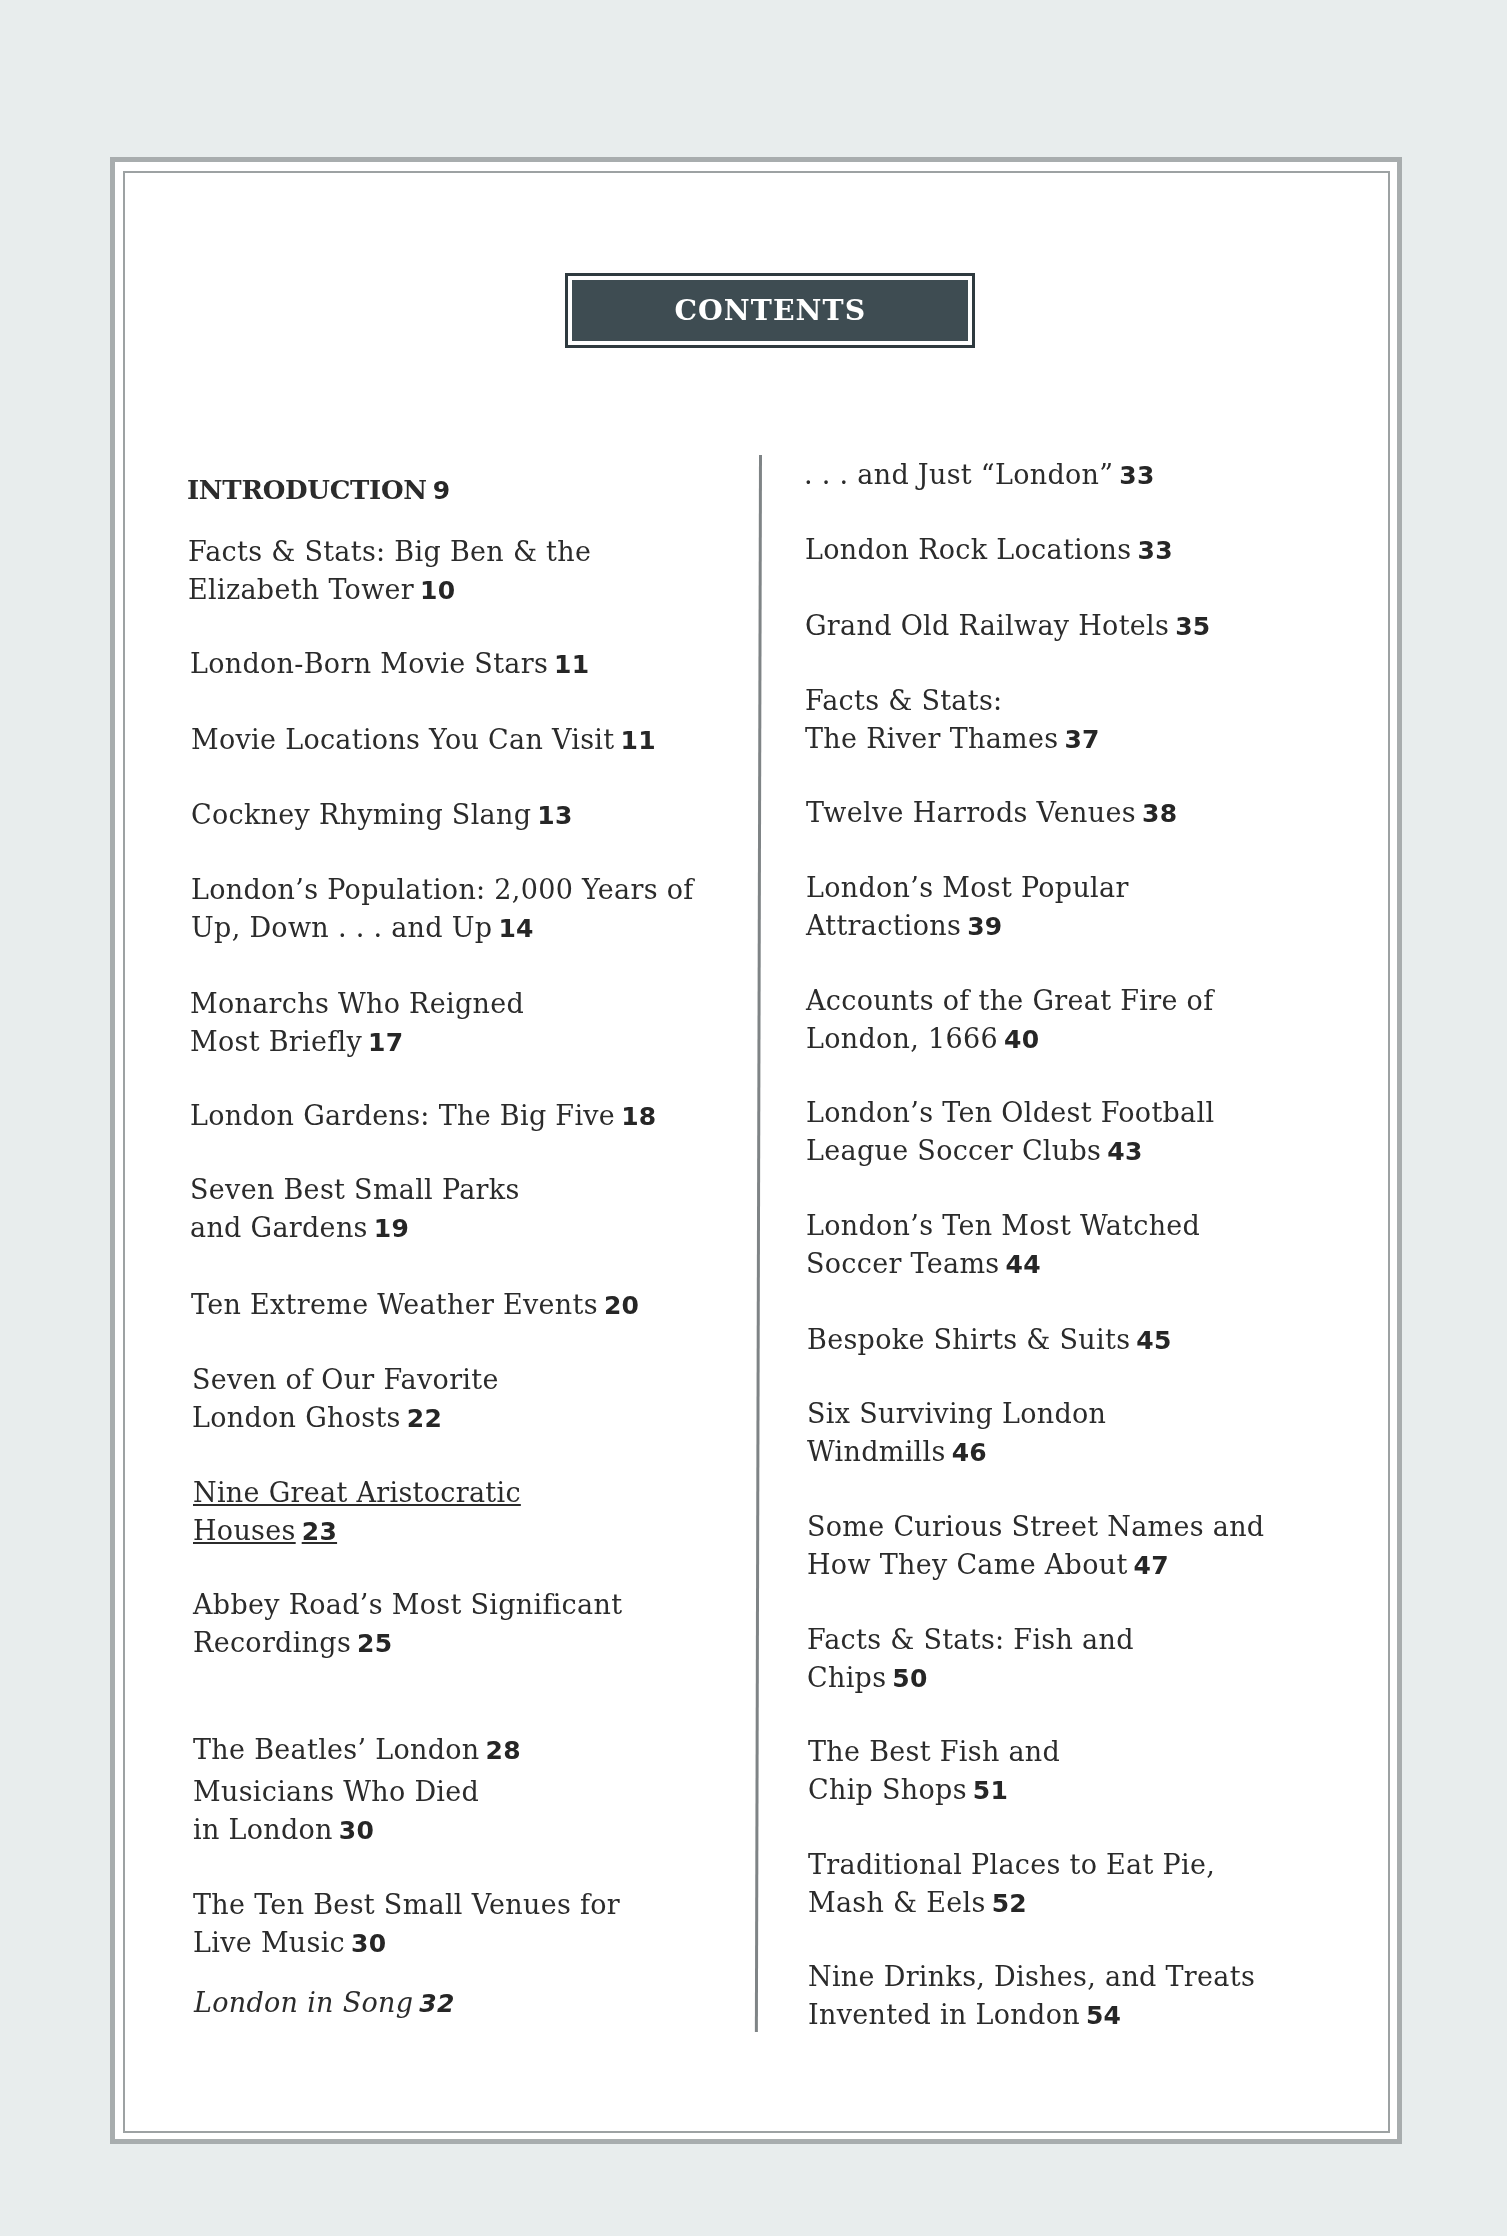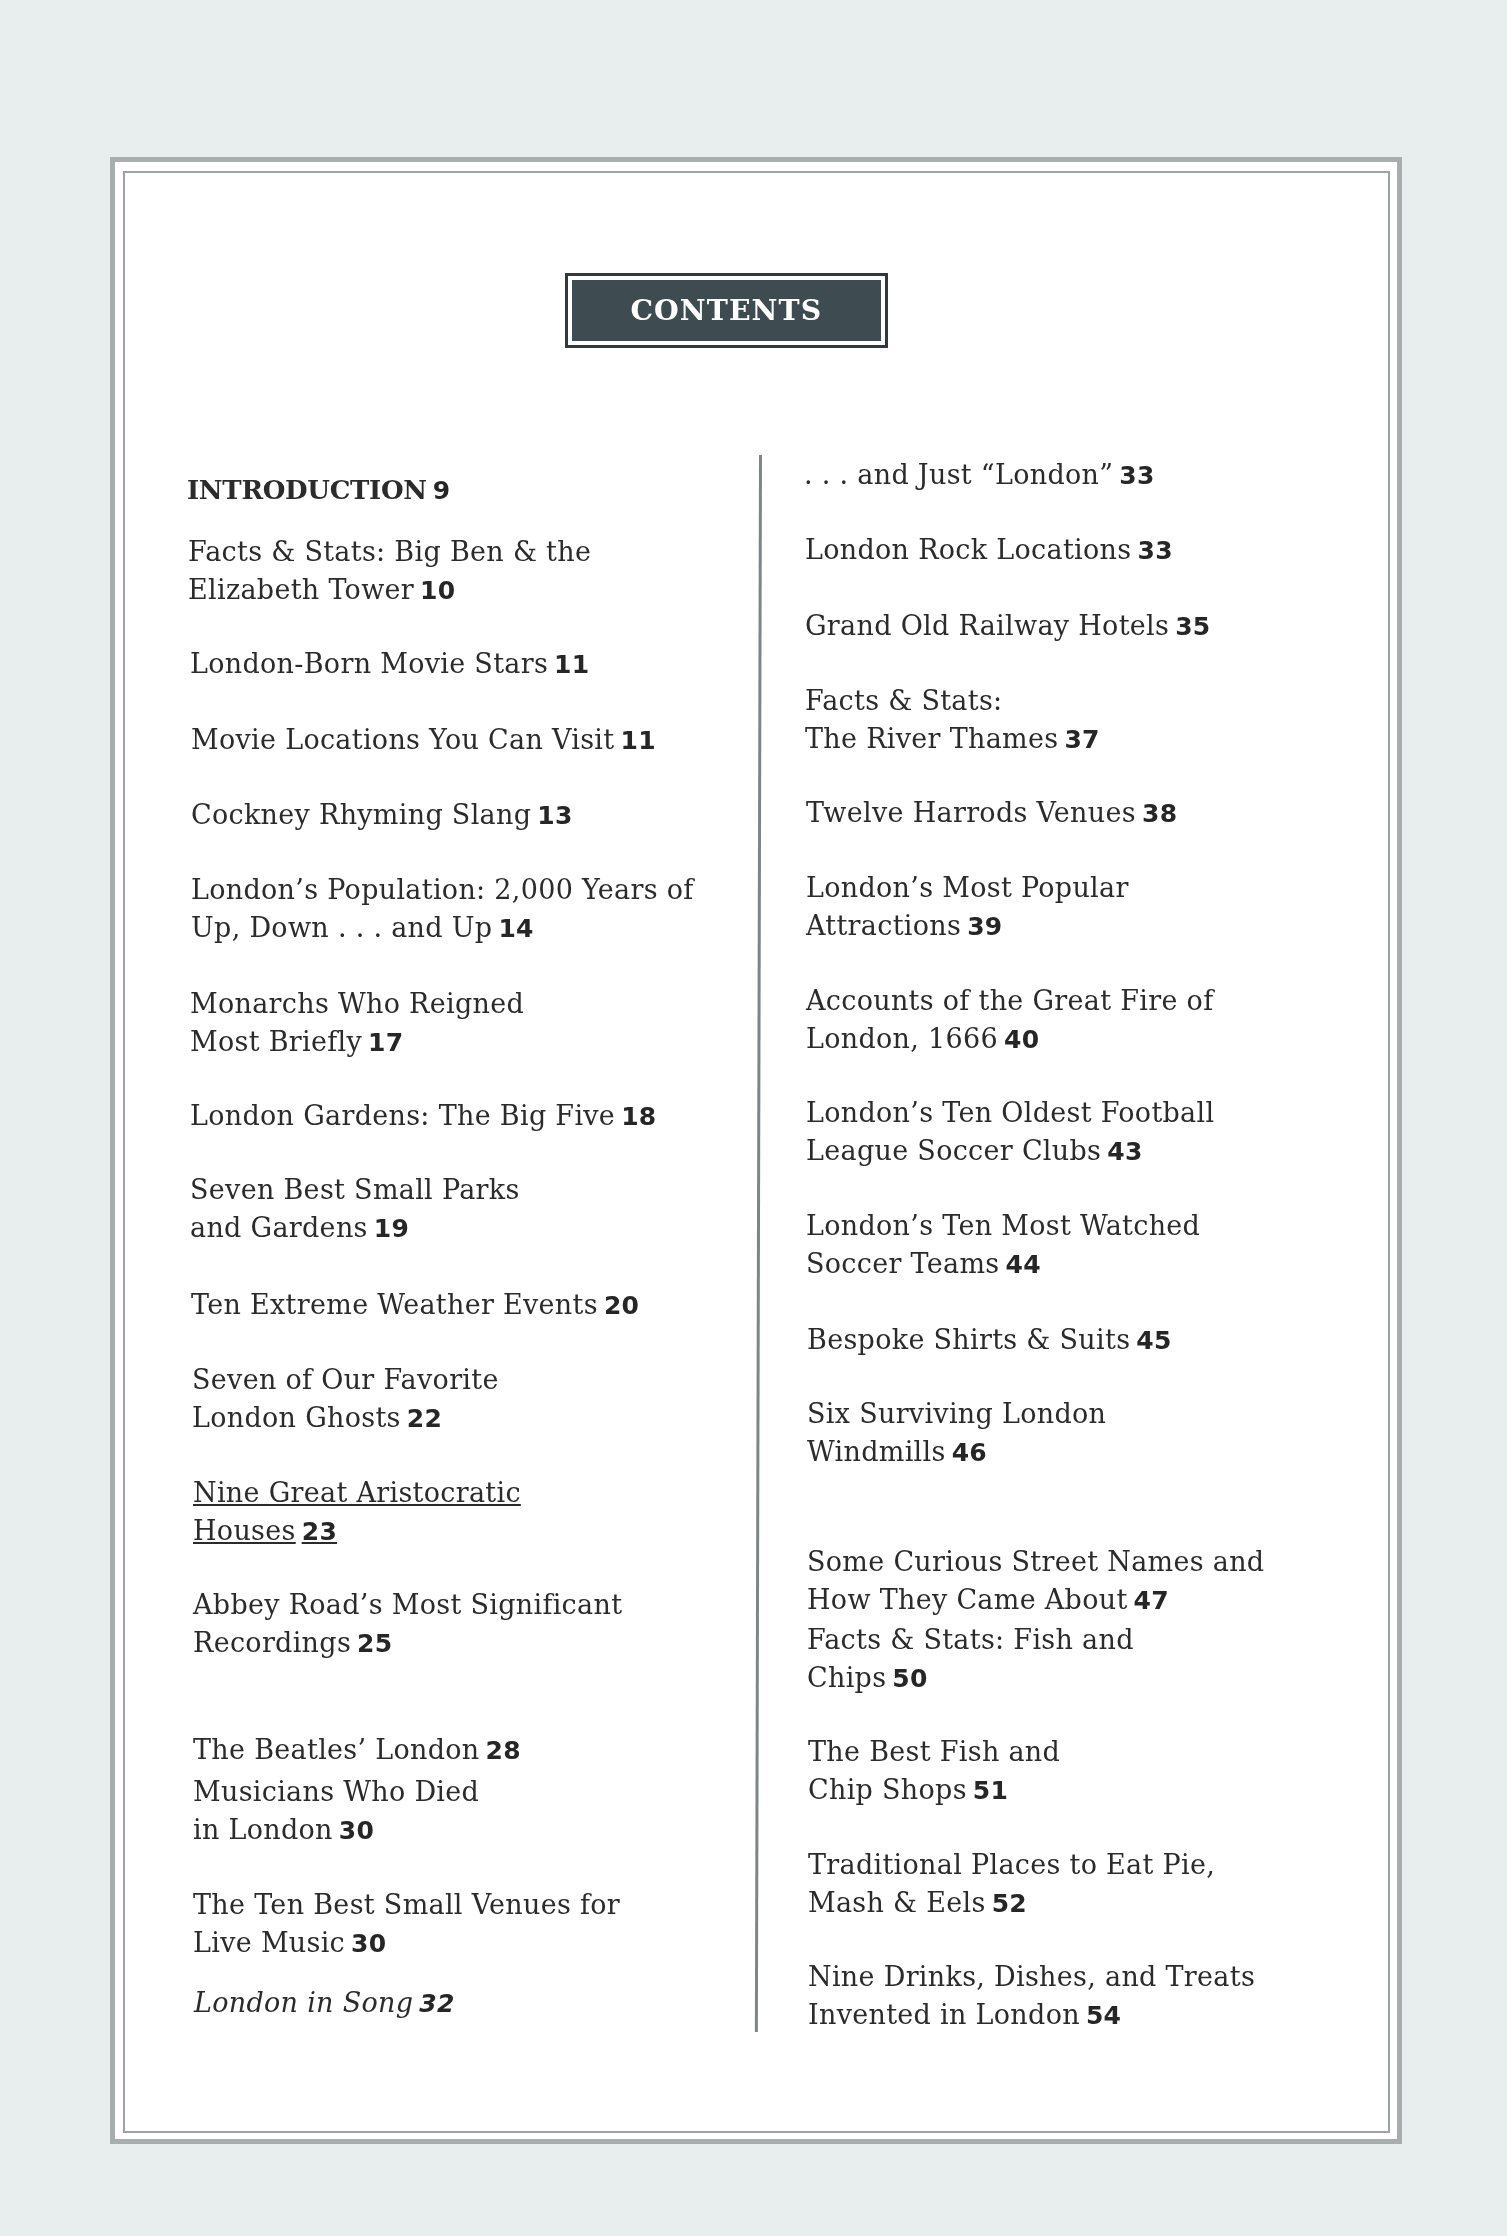--- a/index.html
+++ b/index.html
@@ -11,21 +11,21 @@
   }
   .outer-frame {
     position:absolute; left:110px; top:157px; width:1292px; height:1987px;
     box-sizing:border-box; border:5px solid #a8adae; background:#ffffff;
   }
   .inner-frame {
     position:absolute; left:123px; top:171px; width:1267px; height:1962px;
     box-sizing:border-box; border:2px solid #9da2a3; background:#ffffff;
   }
   .title-box {
-    position:absolute; left:565px; top:273px; width:323px; height:75px;
+    position:absolute; left:565px; top:273px; width:410px; height:75px;
     box-sizing:border-box; border:3px solid #2f3a3f; background:#ffffff;
     padding:4px;
   }
   .title-fill {
     width:100%; height:100%; background:#3e4c52;
     display:flex; align-items:center; justify-content:center;
   }
   .title-text {
     font-family:"DejaVu Serif", serif; font-weight:bold;
     font-size:27px; letter-spacing:1px; color:#ffffff;
@@ -153,21 +153,21 @@
   <span class="line">London’s Ten Most Watched</span>
   <span class="line"><span>Soccer Teams</span><span class="pg">44</span></span>
 </div>
 <div class="entry" style="left:807px;top:1321px;">
   <span>Bespoke Shirts &amp; Suits</span><span class="pg">45</span>
 </div>
 <div class="entry" style="left:807px;top:1395px;">
   <span class="line">Six Surviving London</span>
   <span class="line"><span>Windmills</span><span class="pg">46</span></span>
 </div>
-<div class="entry" style="left:807px;top:1508px;margin-top:35px;">
+<div class="entry" style="left:807px;top:1508px;">
   <span class="line">Some Curious Street Names and</span>
   <span class="line"><span>How They Came About</span><span class="pg">47</span></span>
 </div>
 <div class="entry" style="left:807px;top:1621px;">
   <span class="line">Facts &amp; Stats: Fish and</span>
   <span class="line"><span>Chips</span><span class="pg">50</span></span>
 </div>
 <div class="entry" style="left:808px;top:1733px;">
   <span class="line">The Best Fish and</span>
   <span class="line"><span>Chip Shops</span><span class="pg">51</span></span>

